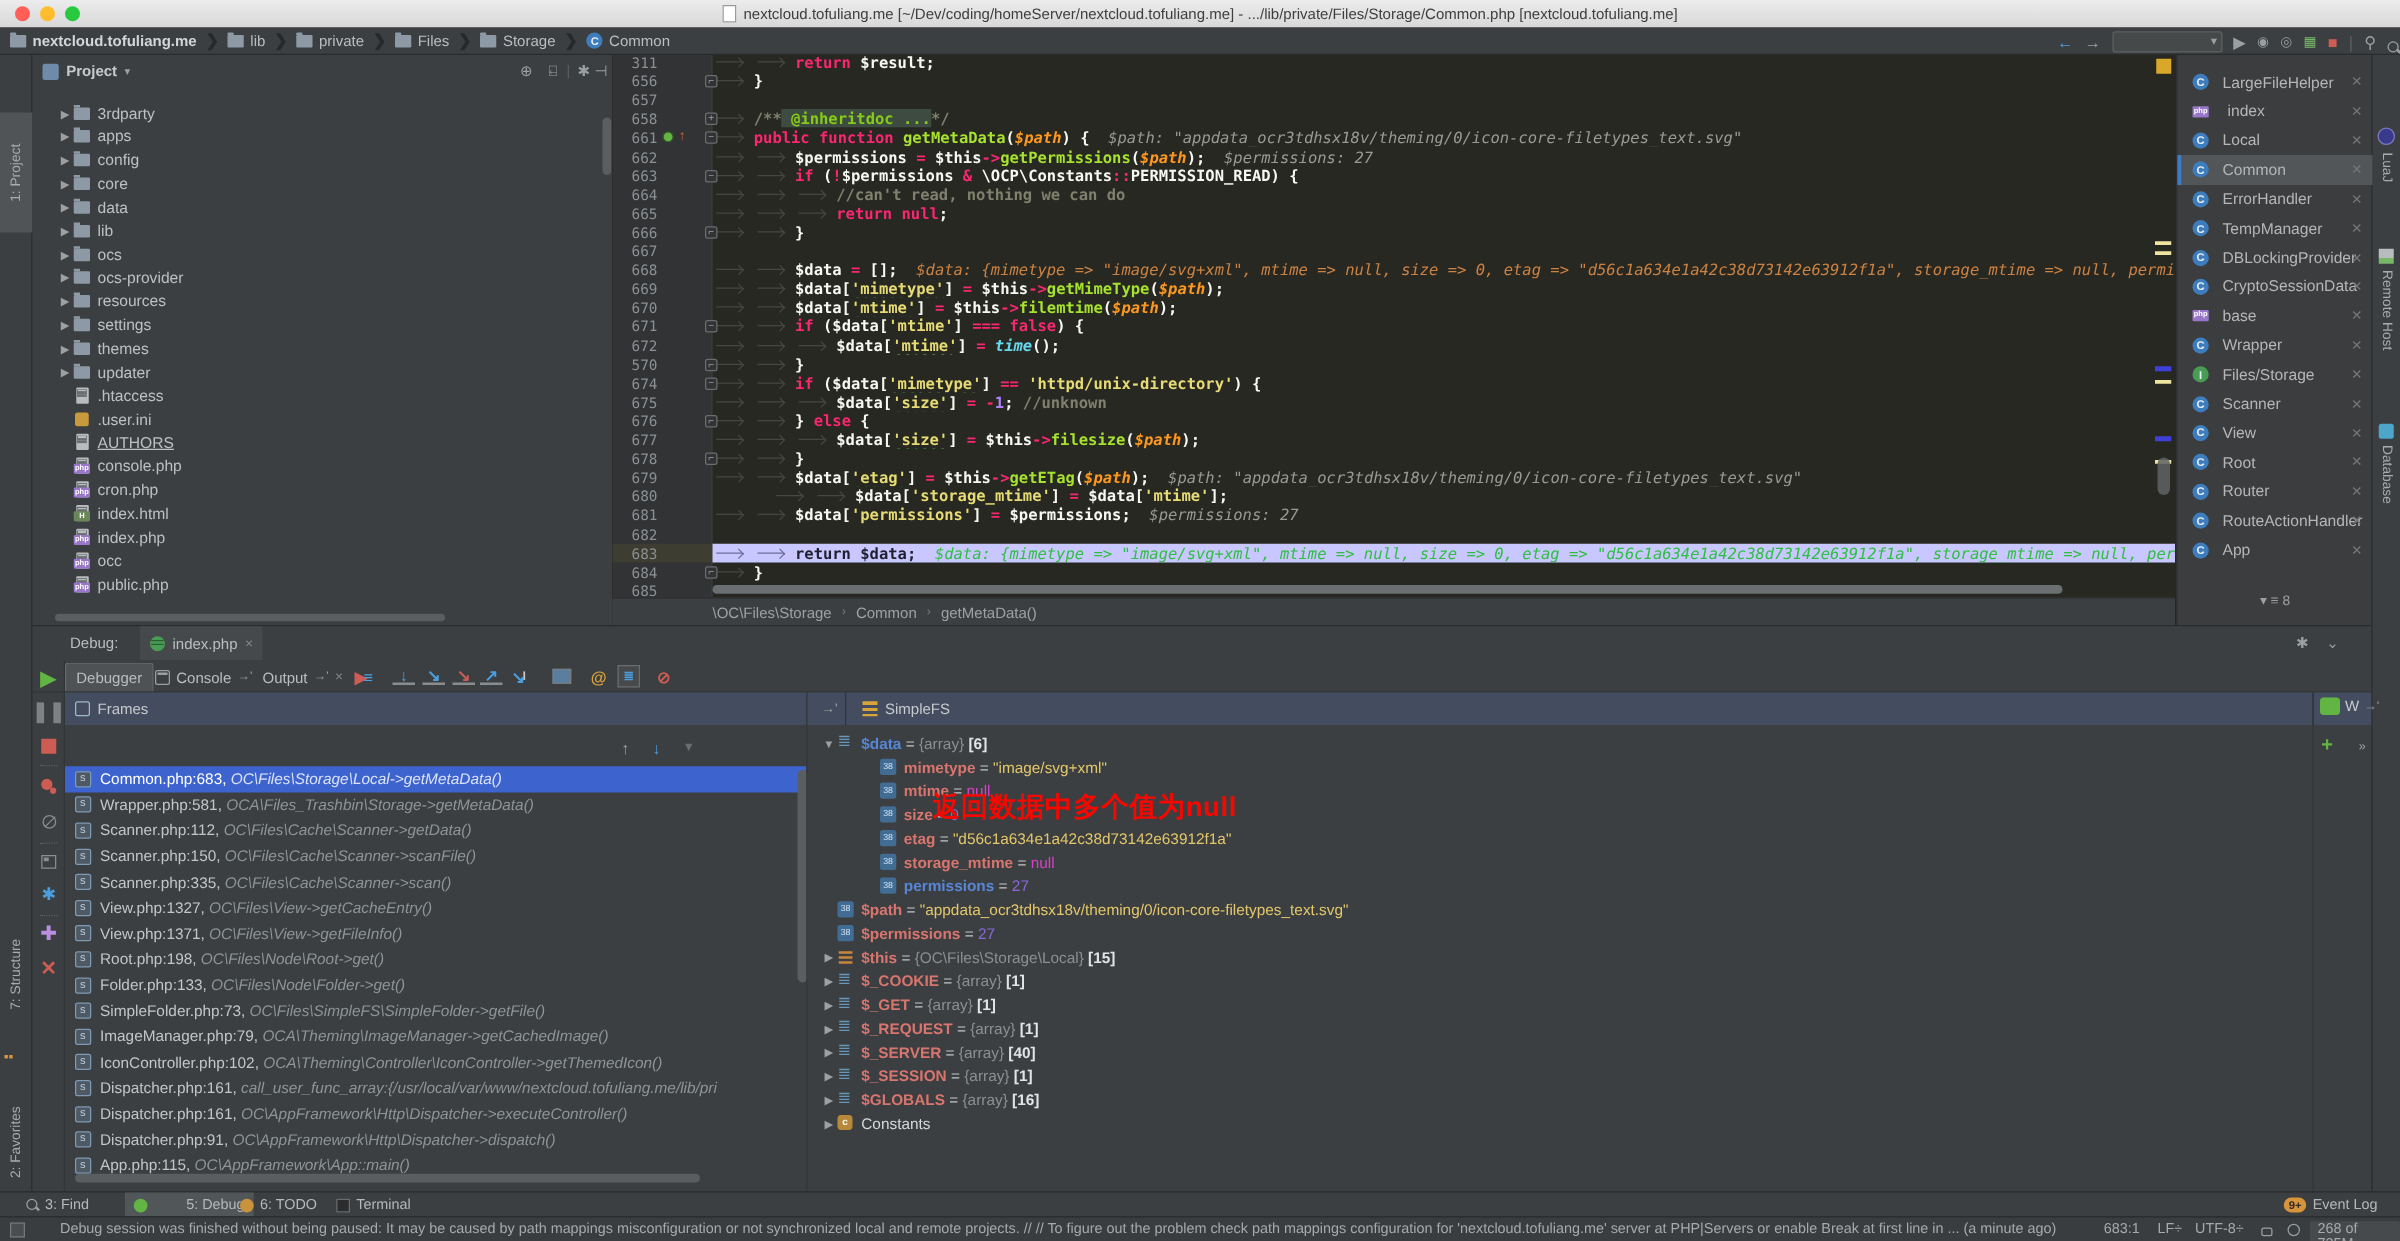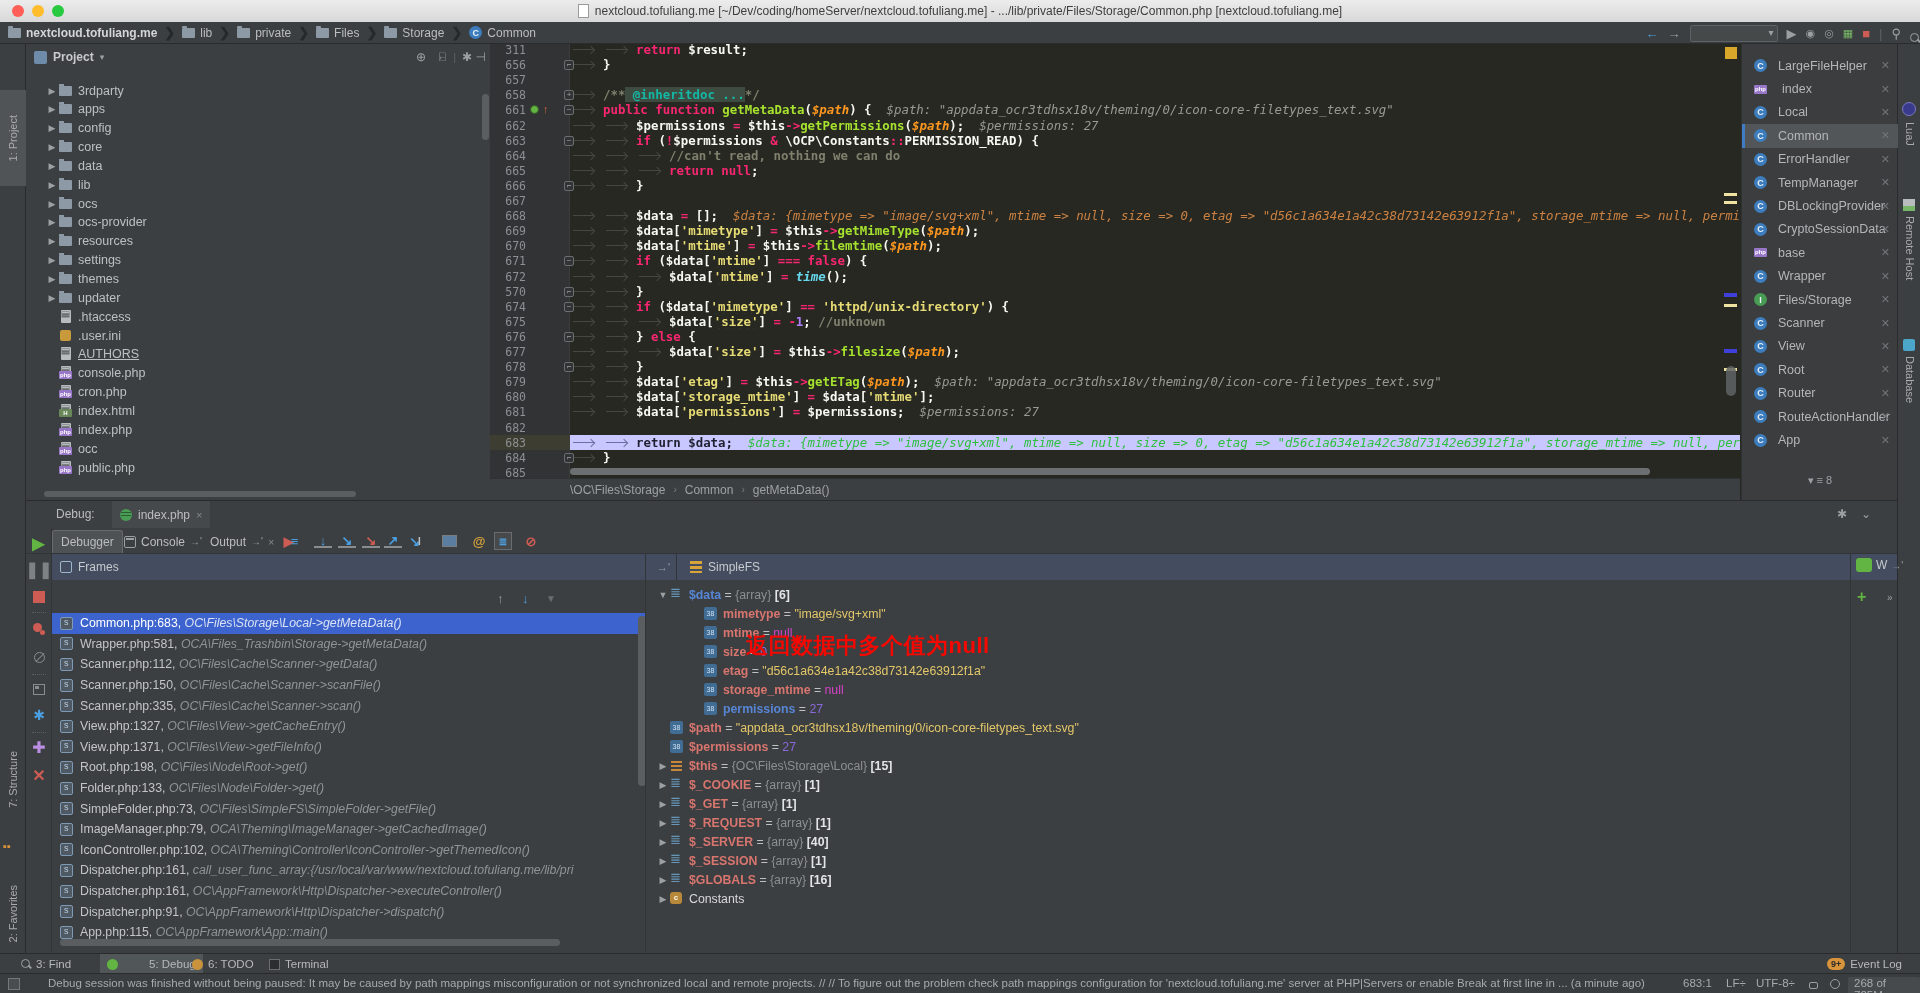--- a/index.html
+++ b/index.html
@@ -61,21 +61,21 @@
   .code-line { position:absolute; left:80px; width:1170px; height:15.1px; overflow:hidden; white-space:pre; font-family:"DejaVu Sans Mono",monospace; font-size:12.4px; font-weight:bold; line-height:15.1px; }
   .code-line.exec { background:#c8c7ff; }
   .tb { display:inline-block; width:33px; position:relative; height:15px; vertical-align:top; }
   .tb::before { content:""; position:absolute; left:3px; right:9px; top:7px; border-top:1px solid #45483e; }
   .tb::after { content:""; position:absolute; right:9px; top:5px; width:5px; height:5px; border-top:1px solid #45483e; border-right:1px solid #45483e; transform:rotate(45deg); }
   .exec .tb::before, .exec .tb::after { border-color:#6e6e9e; }
   .s-k { color:#f92672; } .s-w { color:#f8f8f2; } .s-f { color:#a6e22e; }
   .s-p { color:#fd971f; font-style:italic; } .s-s { color:#e6db74; }
   .s-sk { color:#e6db74; text-decoration:underline wavy #49803f 1px; text-underline-offset:2px; }
   .s-n { color:#ae81ff; } .s-b { color:#66d9ef; font-style:italic; } .s-c { color:#80806e; }
-  .s-x { color:#1f1f30; } .s-fold { background:#3e4b40; color:#14b8a6; }
+  .s-x { color:#1f1f30; } .s-fold { background:#3e4b40; color:#84cc16; }
   .hint { font-style:italic; font-weight:normal; }
   .hint-gray { color:#9a9a94; } .hint-orange { color:#cc8242; } .hint-green { color:#2fbf3f; }
   #exec-dot { position:absolute; left:40px; width:9px; height:9px; border-radius:50%; background:#62b543; border:1px solid #365427; }
   #exec-arr { position:absolute; left:53px; color:#d0653a; font-size:11px; font-weight:bold; }
   #editor-hscroll { position:absolute; left:80px; width:1110px; height:7px; }
   #editor-stripe { position:absolute; right:0; top:0; width:20px; height:434px; }
   .mark { position:absolute; }
   #editor-vthumb { position:absolute; right:4px; width:10px; border-radius:5px; background:#5f6365; opacity:.85; }
   #ebread { left:490px; top:478px; width:1250px; height:22px; background:#3c3f41; border-top:1px solid #2e3133; display:flex; align-items:center; padding-left:80px; font-size:12px; color:#9ea1a3; }
   #ebread .sep { color:#7a7d7f; margin:0 8px; font-size:10px; }
@@ -346,21 +346,21 @@
         <div class="code-line" style="top: 194.3px;"><span class="tb"></span><span class="tb"></span><span class="s-w">$data[</span><span class="s-sk">'mtime'</span><span class="s-w">] </span><span class="s-k">=</span><span class="s-w"> $this</span><span class="s-k">-&gt;</span><span class="s-f">filemtime</span><span class="s-w">(</span><span class="s-p">$path</span><span class="s-w">);</span></div>
         <div class="code-line" style="top: 209.4px;"><span class="tb"></span><span class="tb"></span><span class="s-k">if</span><span class="s-w"> ($data[</span><span class="s-sk">'mtime'</span><span class="s-w">] </span><span class="s-k">===</span><span class="s-w"> </span><span class="s-k">false</span><span class="s-w">) {</span></div>
         <div class="code-line" style="top: 224.5px;"><span class="tb"></span><span class="tb"></span><span class="tb"></span><span class="s-w">$data[</span><span class="s-sk">'mtime'</span><span class="s-w">] </span><span class="s-k">=</span><span class="s-w"> </span><span class="s-b">time</span><span class="s-w">();</span></div>
         <div class="code-line" style="top: 239.6px;"><span class="tb"></span><span class="tb"></span><span class="s-w">}</span></div>
         <div class="code-line" style="top: 254.7px;"><span class="tb"></span><span class="tb"></span><span class="s-k">if</span><span class="s-w"> ($data[</span><span class="s-sk">'mimetype'</span><span class="s-w">] </span><span class="s-k">==</span><span class="s-w"> </span><span class="s-s">'httpd/unix-directory'</span><span class="s-w">) {</span></div>
         <div class="code-line" style="top: 269.8px;"><span class="tb"></span><span class="tb"></span><span class="tb"></span><span class="s-w">$data[</span><span class="s-sk">'size'</span><span class="s-w">] </span><span class="s-k">=</span><span class="s-w"> </span><span class="s-k">-</span><span class="s-n">1</span><span class="s-w">; </span><span class="s-c">//unknown</span></div>
         <div class="code-line" style="top: 284.9px;"><span class="tb"></span><span class="tb"></span><span class="s-w">} </span><span class="s-k">else</span><span class="s-w"> {</span></div>
         <div class="code-line" style="top: 300px;"><span class="tb"></span><span class="tb"></span><span class="tb"></span><span class="s-w">$data[</span><span class="s-sk">'size'</span><span class="s-w">] </span><span class="s-k">=</span><span class="s-w"> $this</span><span class="s-k">-&gt;</span><span class="s-f">filesize</span><span class="s-w">(</span><span class="s-p">$path</span><span class="s-w">);</span></div>
         <div class="code-line" style="top: 315.1px;"><span class="tb"></span><span class="tb"></span><span class="s-w">}</span></div>
         <div class="code-line" style="top: 330.2px;"><span class="tb"></span><span class="tb"></span><span class="s-w">$data[</span><span class="s-sk">'etag'</span><span class="s-w">] </span><span class="s-k">=</span><span class="s-w"> $this</span><span class="s-k">-&gt;</span><span class="s-f">getETag</span><span class="s-w">(</span><span class="s-p">$path</span><span class="s-w">);</span><span class="hint hint-gray">  $path: "appdata_ocr3tdhsx18v/theming/0/icon-core-filetypes_text.svg"</span></div>
-        <div class="code-line" style="top: 345.3px;"><span class="tb"></span><span class="tb"></span><span class="s-w">$data[</span><span class="s-sk">'storage_mtime'</span><span class="s-w">] </span><span class="s-k">=</span><span class="s-w"> $data[</span><span class="s-sk">'mtime'</span><span class="s-w">];</span></div>
+        <div class="code-line" style="top: 345.3px; padding-left: 48px;"><span class="tb"></span><span class="tb"></span><span class="s-w">$data[</span><span class="s-sk">'storage_mtime'</span><span class="s-w">] </span><span class="s-k">=</span><span class="s-w"> $data[</span><span class="s-sk">'mtime'</span><span class="s-w">];</span></div>
         <div class="code-line" style="top: 360.4px;"><span class="tb"></span><span class="tb"></span><span class="s-w">$data[</span><span class="s-sk">'permissions'</span><span class="s-w">] </span><span class="s-k">=</span><span class="s-w"> $permissions;</span><span class="hint hint-gray">  $permissions: 27</span></div>
         <div class="code-line" style="top: 375.5px;"></div>
         <div class="code-line exec" style="top: 390.6px;"><span class="tb"></span><span class="tb"></span><span class="s-x">return $data;</span><span class="hint hint-green">  $data: {mimetype =&gt; "image/svg+xml", mtime =&gt; null, size =&gt; 0, etag =&gt; "d56c1a634e1a42c38d73142e63912f1a", storage_mtime =&gt; null, permissions =&gt;</span></div>
         <div class="code-line" style="top: 405.7px;"><span class="tb"></span><span class="s-w">}</span></div>
         <div class="code-line" style="top: 420.8px;"></div>
       </div>
     <div id="editor-stripe">
       <div class="mark" style="left:5px;top:3px;width:12px;height:12px;background:#d9a82a"></div>
       <div class="mark" style="left:4px;top:149px;width:13px;height:3px;background:#efe3a2"></div>
       <div class="mark" style="left:4px;top:157px;width:13px;height:3px;background:#efe3a2"></div>

